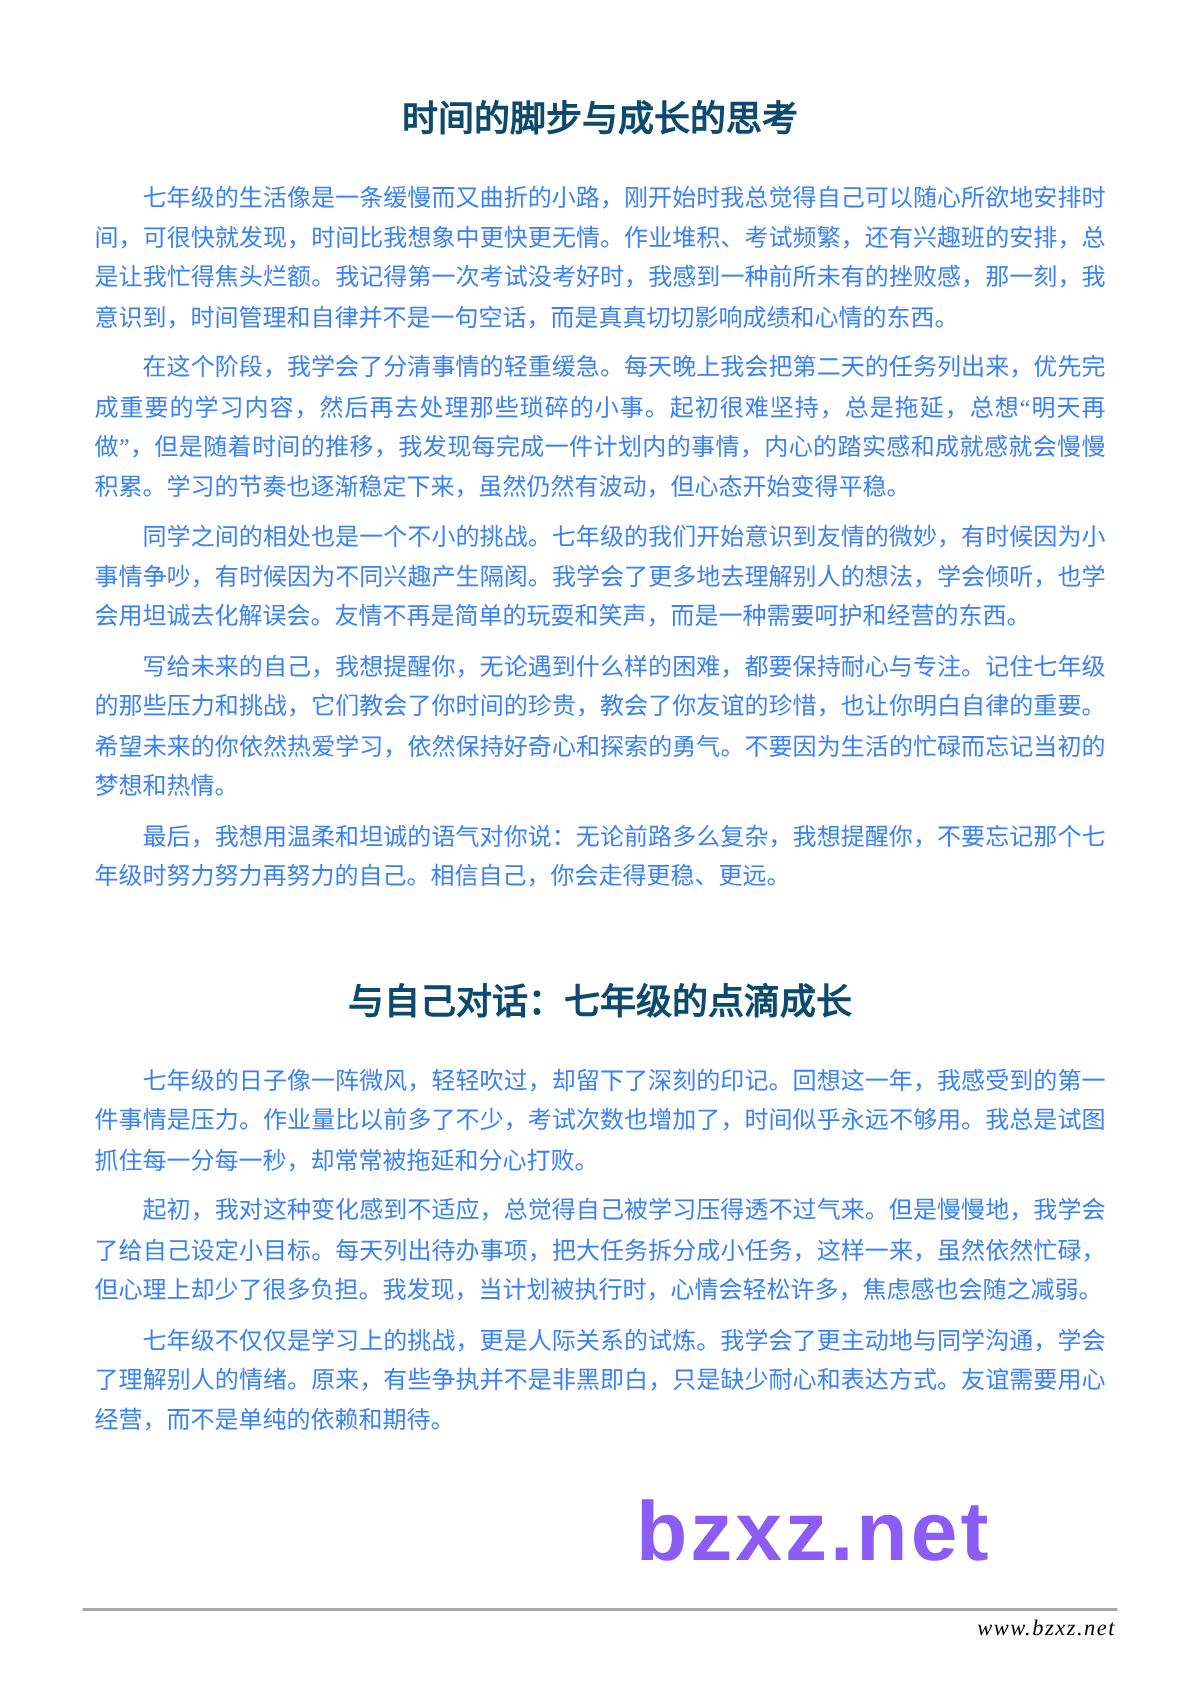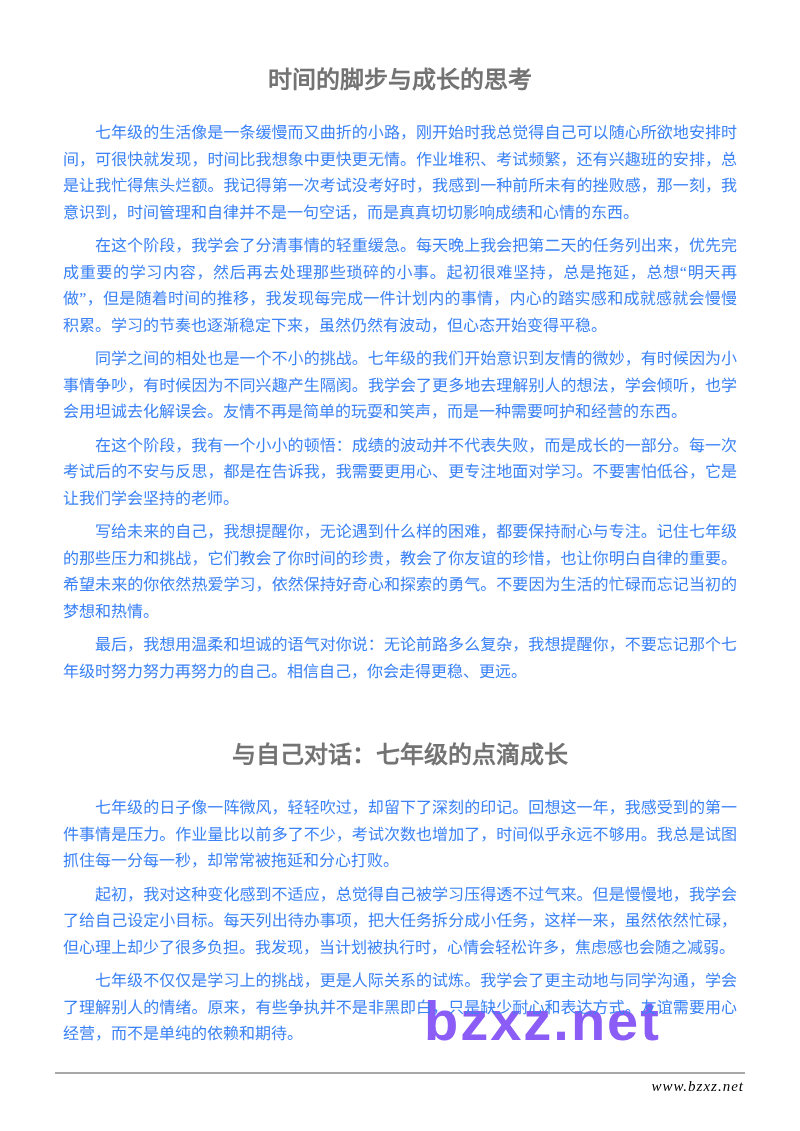--- a/index.html
+++ b/index.html
@@ -21,21 +21,21 @@
     background: #ffffff;
   }
   .content {
     position: relative;
     z-index: 1;
     padding: 64px 63px 0 63px;
   }
   .essay-title {
     text-align: center;
     font-weight: bold;
-    color: #737373;
+    color: #0c4a6e;
     font-size: 24px;
     line-height: 32px;
     margin: 0 0 24px 0;
   }
   .essay-title.serif-style {
     font-family: "Liberation Serif", "DejaVu Serif", serif;
   }
   .essay-title.hei-style {
     font-family: "Liberation Sans", "DejaVu Sans", sans-serif;
   }
@@ -93,21 +93,20 @@
 
   <div class="watermark">bzxz.net</div>
 
   <div class="content">
 
     <div class="essay-section">
       <h1 class="essay-title serif-style">时间的脚步与成长的思考</h1>
       <p class="essay-paragraph">七年级的生活像是一条缓慢而又曲折的小路，刚开始时我总觉得自己可以随心所欲地安排时间，可很快就发现，时间比我想象中更快更无情。作业堆积、考试频繁，还有兴趣班的安排，总是让我忙得焦头烂额。我记得第一次考试没考好时，我感到一种前所未有的挫败感，那一刻，我意识到，时间管理和自律并不是一句空话，而是真真切切影响成绩和心情的东西。</p>
       <p class="essay-paragraph">在这个阶段，我学会了分清事情的轻重缓急。每天晚上我会把第二天的任务列出来，优先完成重要的学习内容，然后再去处理那些琐碎的小事。起初很难坚持，总是拖延，总想“明天再做”，但是随着时间的推移，我发现每完成一件计划内的事情，内心的踏实感和成就感就会慢慢积累。学习的节奏也逐渐稳定下来，虽然仍然有波动，但心态开始变得平稳。</p>
       <p class="essay-paragraph">同学之间的相处也是一个不小的挑战。七年级的我们开始意识到友情的微妙，有时候因为小事情争吵，有时候因为不同兴趣产生隔阂。我学会了更多地去理解别人的想法，学会倾听，也学会用坦诚去化解误会。友情不再是简单的玩耍和笑声，而是一种需要呵护和经营的东西。</p>
-      <p class="essay-paragraph">在这个阶段，我有一个小小的顿悟：成绩的波动并不代表失败，而是成长的一部分。每一次考试后的不安与反思，都是在告诉我，我需要更用心、更专注地面对学习。不要害怕低谷，它是让我们学会坚持的老师。</p>
       <p class="essay-paragraph">写给未来的自己，我想提醒你，无论遇到什么样的困难，都要保持耐心与专注。记住七年级的那些压力和挑战，它们教会了你时间的珍贵，教会了你友谊的珍惜，也让你明白自律的重要。希望未来的你依然热爱学习，依然保持好奇心和探索的勇气。不要因为生活的忙碌而忘记当初的梦想和热情。</p>
       <p class="essay-paragraph">最后，我想用温柔和坦诚的语气对你说：无论前路多么复杂，我想提醒你，不要忘记那个七年级时努力努力再努力的自己。相信自己，你会走得更稳、更远。</p>
     </div>
 
     <div class="essay-section essay-section-2">
       <h1 class="essay-title hei-style">与自己对话：七年级的点滴成长</h1>
       <p class="essay-paragraph">七年级的日子像一阵微风，轻轻吹过，却留下了深刻的印记。回想这一年，我感受到的第一件事情是压力。作业量比以前多了不少，考试次数也增加了，时间似乎永远不够用。我总是试图抓住每一分每一秒，却常常被拖延和分心打败。</p>
       <p class="essay-paragraph">起初，我对这种变化感到不适应，总觉得自己被学习压得透不过气来。但是慢慢地，我学会了给自己设定小目标。每天列出待办事项，把大任务拆分成小任务，这样一来，虽然依然忙碌，但心理上却少了很多负担。我发现，当计划被执行时，心情会轻松许多，焦虑感也会随之减弱。</p>
       <p class="essay-paragraph">七年级不仅仅是学习上的挑战，更是人际关系的试炼。我学会了更主动地与同学沟通，学会了理解别人的情绪。原来，有些争执并不是非黑即白，只是缺少耐心和表达方式。友谊需要用心经营，而不是单纯的依赖和期待。</p>
     </div>

